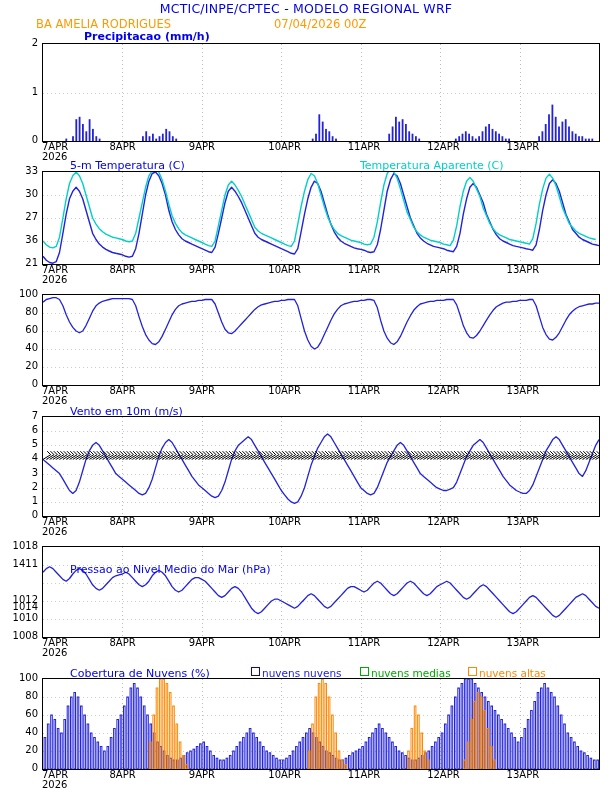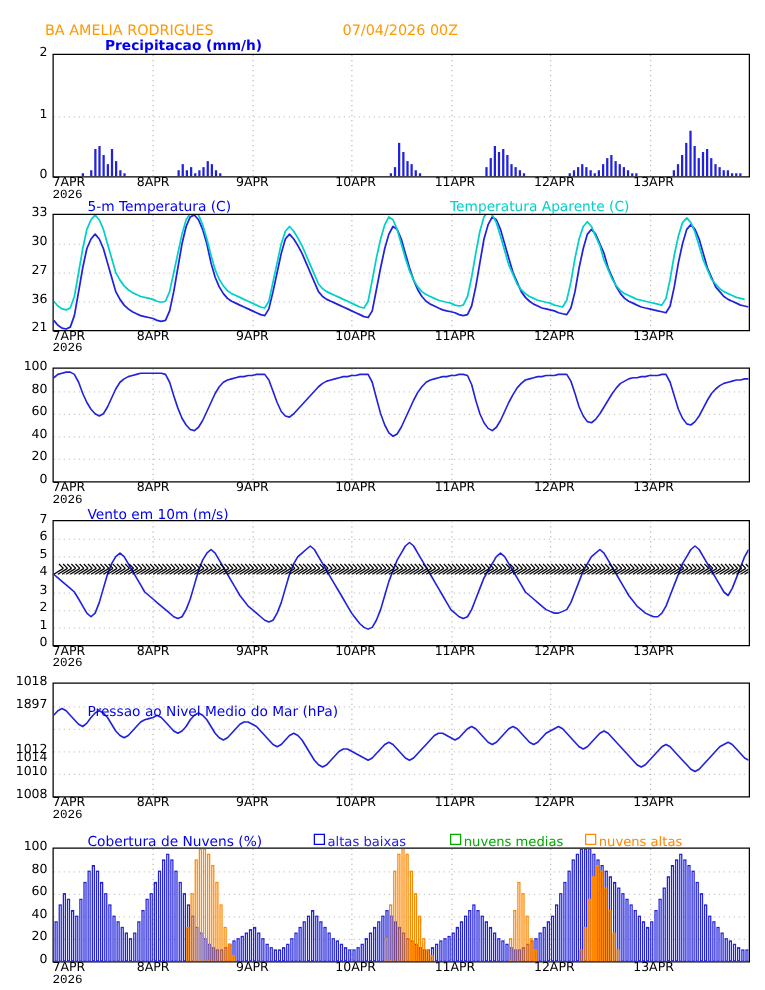--- a/index.html
+++ b/index.html
@@ -10,32 +10,33 @@
     color:#0000ee;font-size:12.5px;font-family:"DejaVu Sans",sans-serif;letter-spacing:.2px;}
   .hdr-station{position:absolute;left:36px;top:17px;color:#ff9900;font-size:11.5px;}
   .hdr-date{position:absolute;left:274px;top:17px;color:#ff9900;font-size:11.5px;}
   .hdr-coords{position:absolute;left:363px;top:31px;color:#ff9900;font-size:11.5px;}
 
   .panel{position:absolute;box-sizing:border-box;border:1px solid #000;background:#fff;}
   .panel .plot{position:absolute;left:0;top:0;right:0;bottom:0;overflow:hidden;}
   .ptitle{position:absolute;font-size:11px;color:#0000ee;white-space:nowrap;}
   .ytick{position:absolute;font-size:10px;color:#000;text-align:right;width:34px;}
   .xtick{position:absolute;font-size:10px;color:#000;white-space:nowrap;}
-  .xtick2{position:absolute;font-size:10px;color:#000;white-space:nowrap;font-family:Liberation Mono, monospace;}
+  .xtick2{position:absolute;font-size:10px;color:#000;white-space:nowrap;}
   .legend{position:absolute;font-size:10.5px;white-space:nowrap;}
   .swatch{display:inline-block;width:7px;height:7px;border:1px solid #0000ee;vertical-align:1px;margin-right:2px;background:#fff;}
   .swatch.g{border-color:#00aa00;}
   .swatch.o{border-color:#ff8800;}
   svg{display:block;}
 </style>
 </head>
 <body>
 
 <div class="page">
 
+  <div class="hdr-title">MCTIC/INPE/CPTEC - MODELO REGIONAL WRF</div>
   <div class="hdr-station">BA AMELIA RODRIGUES</div>
   <div class="hdr-date">07/04/2026 00Z</div>
 
   <div class="panel" id="p1" style="left:42px;top:43px;width:558px;height:99px;">
     <div class="plot" id="plot1">
         <svg width="556" height="97" viewBox="0 0 556 97">
           <line x1="79.5" y1="0" x2="79.5" y2="97" stroke="#bbbbbb" stroke-width="1" stroke-dasharray="1,3"></line>
           <line x1="159.5" y1="0" x2="159.5" y2="97" stroke="#bbbbbb" stroke-width="1" stroke-dasharray="1,3"></line>
           <line x1="238.5" y1="0" x2="238.5" y2="97" stroke="#bbbbbb" stroke-width="1" stroke-dasharray="1,3"></line>
           <line x1="318.5" y1="0" x2="318.5" y2="97" stroke="#bbbbbb" stroke-width="1" stroke-dasharray="1,3"></line>
@@ -756,21 +757,21 @@
           <rect x="434.2" y="13.5" width="1.6" height="76.5" fill="none" stroke="#ff8800" stroke-width="1"></rect>
           <rect x="437.5" y="18.0" width="1.6" height="72.0" fill="none" stroke="#ff8800" stroke-width="1"></rect>
           <rect x="440.8" y="31.5" width="1.6" height="58.5" fill="none" stroke="#ff8800" stroke-width="1"></rect>
           <rect x="444.1" y="49.5" width="1.6" height="40.5" fill="none" stroke="#ff8800" stroke-width="1"></rect>
           <rect x="447.4" y="67.5" width="1.6" height="22.5" fill="none" stroke="#ff8800" stroke-width="1"></rect>
           <rect x="450.7" y="81.0" width="1.6" height="9.0" fill="none" stroke="#ff8800" stroke-width="1"></rect>
         </svg>
       </div>
   </div>
   <div class="ptitle" style="left:70px;top:667px;">Cobertura de Nuvens (%)</div>
-  <div class="legend" style="left:251px;top:667px;color:#2222dd;"><span class="swatch"></span><span>altas baixas</span></div>
+  <div class="legend" style="left:251px;top:667px;color:#2222dd;"><span class="swatch"></span><span>nuvens nuvens</span></div>
   <div class="legend" style="left:360px;top:667px;color:#00aa00;"><span class="swatch g"></span><span>nuvens medias</span></div>
   <div class="legend" style="left:468px;top:667px;color:#ff8800;"><span class="swatch o"></span><span>nuvens altas</span></div>
 
   <div id="ticklayer">
       <div class="ytick" style="left: 4px; top: 134px;">0</div>
       <div class="ytick" style="left: 4px; top: 85.5px;">1</div>
       <div class="ytick" style="left: 4px; top: 37px;">2</div>
       <div class="xtick" style="left: 42px; top: 141px;">7APR</div>
       <div class="xtick" style="left: 109.429px; top: 141px;">8APR</div>
       <div class="xtick" style="left: 188.857px; top: 141px;">9APR</div>
@@ -819,21 +820,21 @@
       <div class="xtick" style="left: 188.857px; top: 516px;">9APR</div>
       <div class="xtick" style="left: 268.286px; top: 516px;">10APR</div>
       <div class="xtick" style="left: 347.714px; top: 516px;">11APR</div>
       <div class="xtick" style="left: 427.143px; top: 516px;">12APR</div>
       <div class="xtick" style="left: 506.571px; top: 516px;">13APR</div>
       <div class="xtick2" style="left: 42px; top: 526px;">2026</div>
       <div class="ytick" style="left: 4px; top: 630px;">1008</div>
       <div class="ytick" style="left: 4px; top: 612px;">1010</div>
       <div class="ytick" style="left: 4px; top: 594px;">1012</div>
       <div class="ytick" style="left: 4px; top: 576px; margin-top: 25px;">1014</div>
-      <div class="ytick" style="left: 4px; top: 558px;">1897</div>
+      <div class="ytick" style="left: 4px; top: 558px;">1411</div>
       <div class="ytick" style="left: 4px; top: 540px;">1018</div>
       <div class="xtick" style="left: 42px; top: 637px;">7APR</div>
       <div class="xtick" style="left: 109.429px; top: 637px;">8APR</div>
       <div class="xtick" style="left: 188.857px; top: 637px;">9APR</div>
       <div class="xtick" style="left: 268.286px; top: 637px;">10APR</div>
       <div class="xtick" style="left: 347.714px; top: 637px;">11APR</div>
       <div class="xtick" style="left: 427.143px; top: 637px;">12APR</div>
       <div class="xtick" style="left: 506.571px; top: 637px;">13APR</div>
       <div class="xtick2" style="left: 42px; top: 647px;">2026</div>
       <div class="ytick" style="left: 4px; top: 762px;">0</div>

